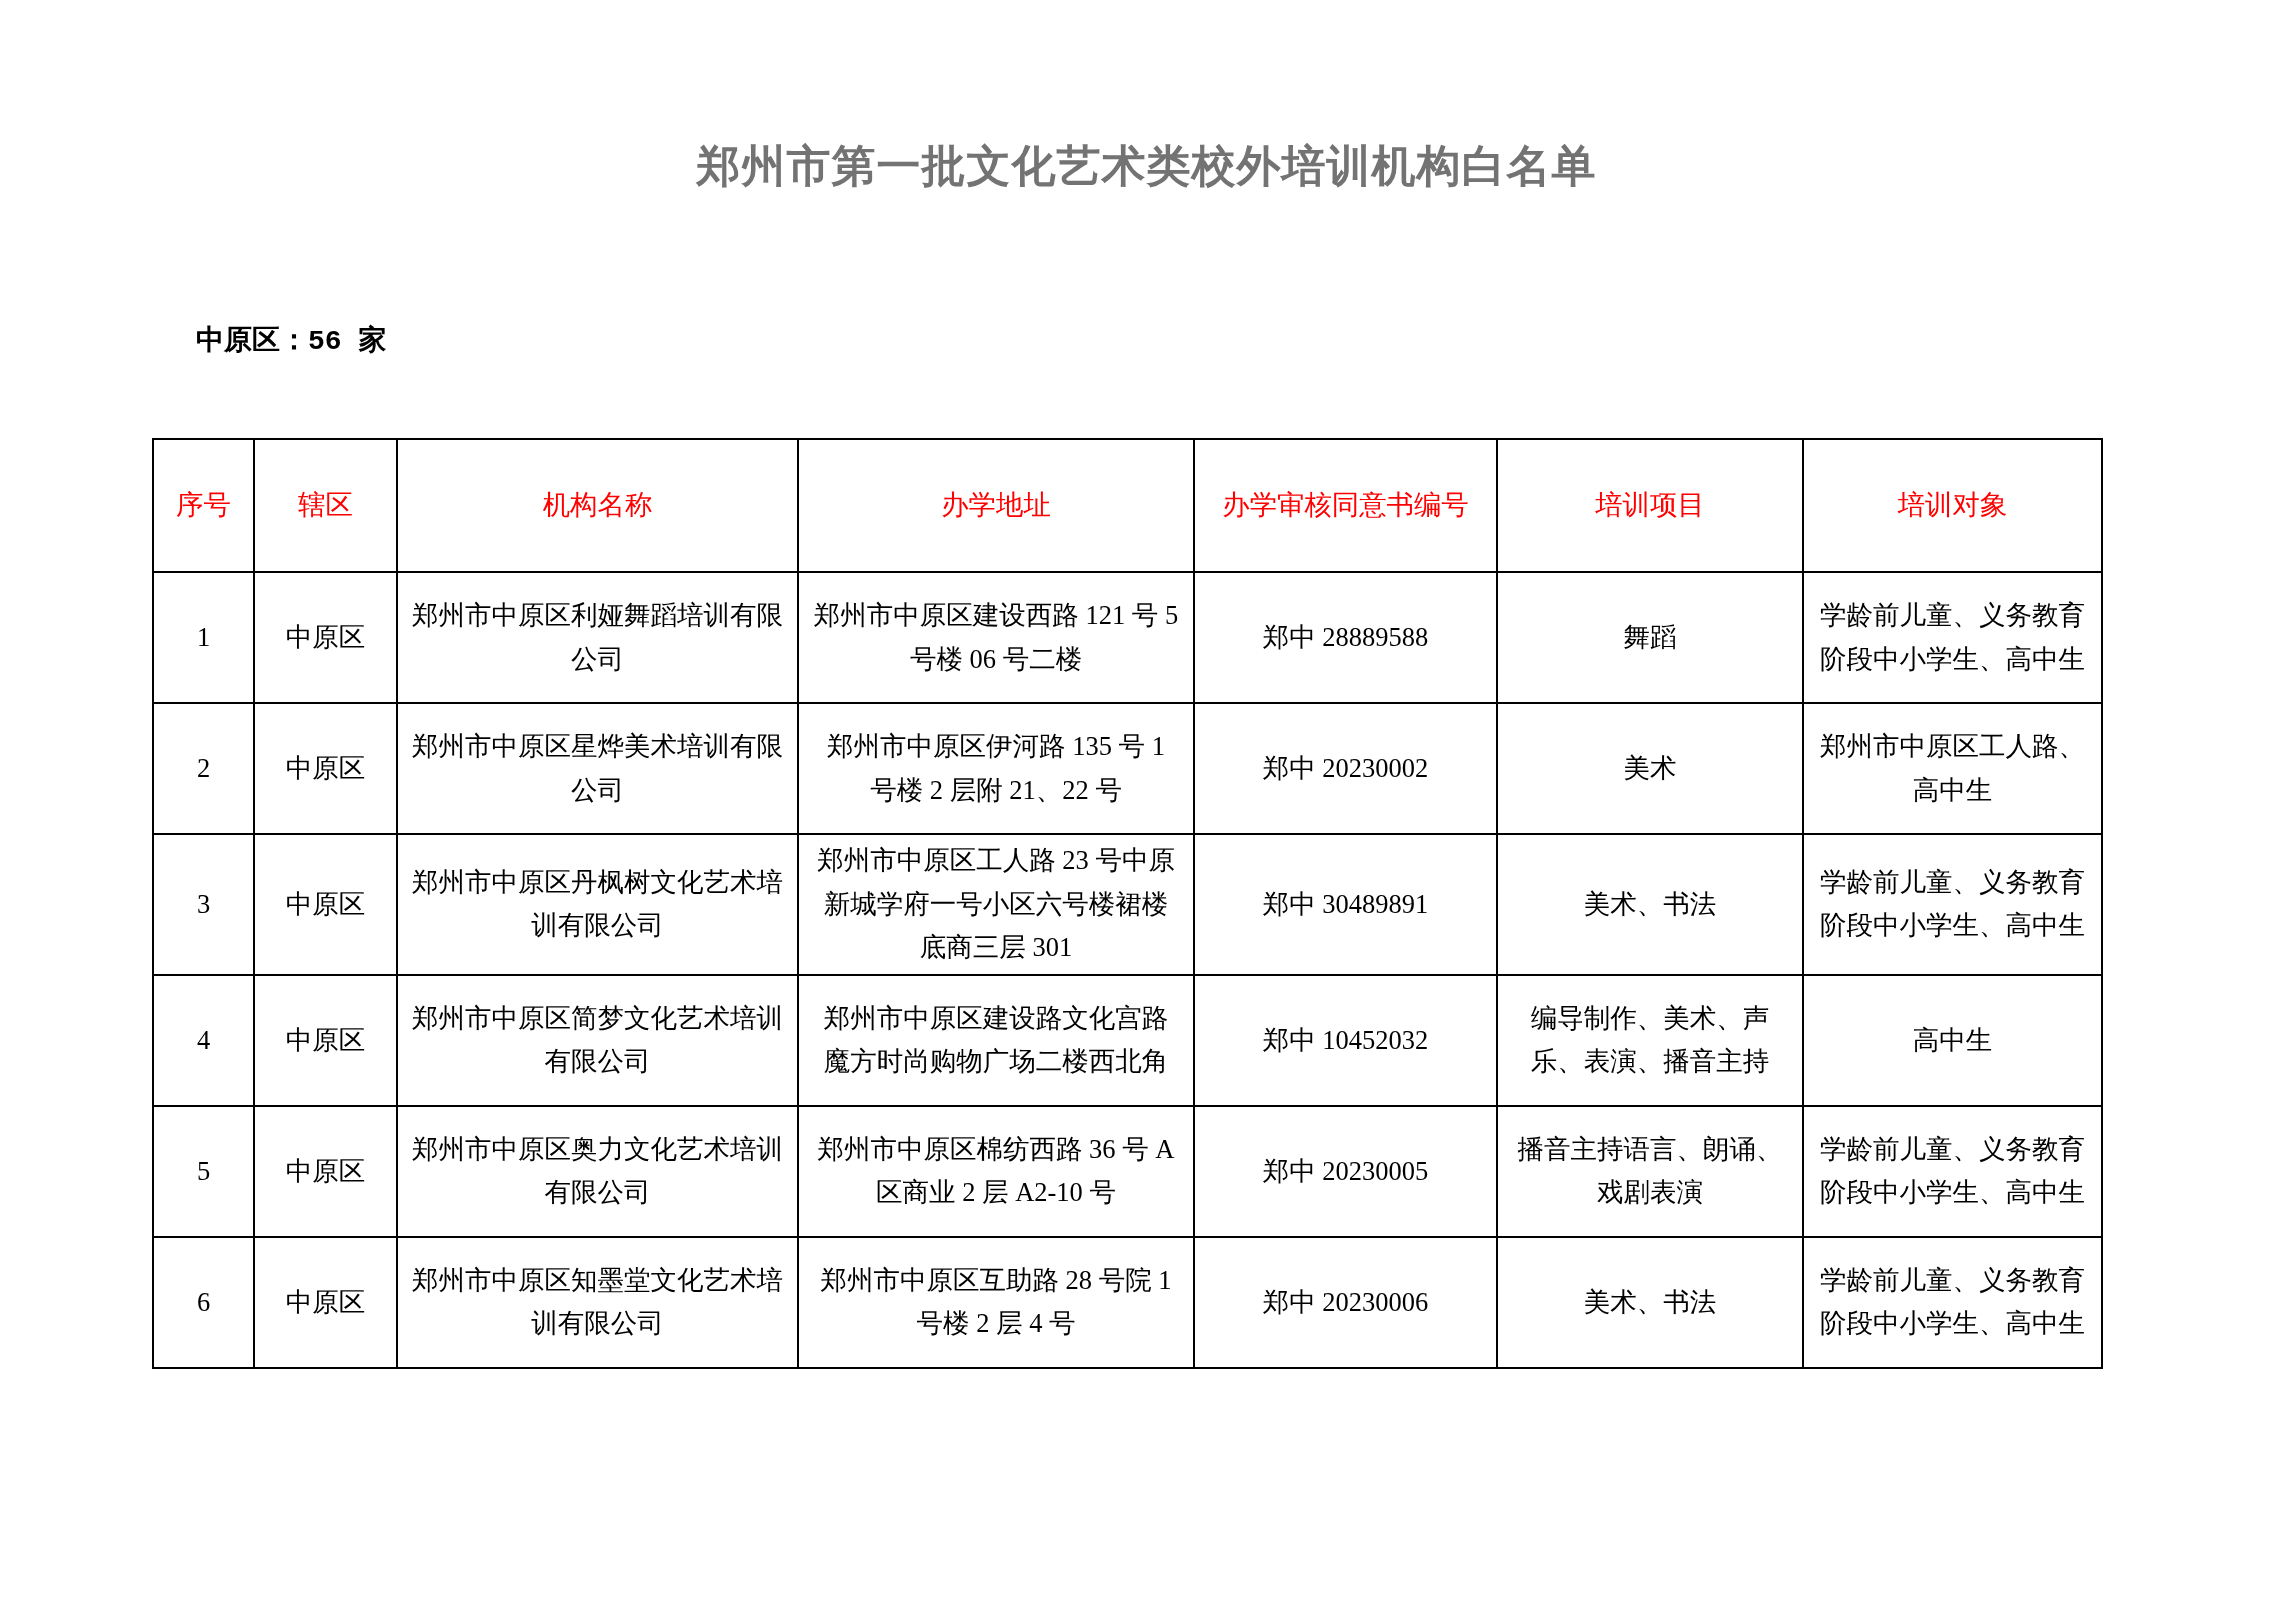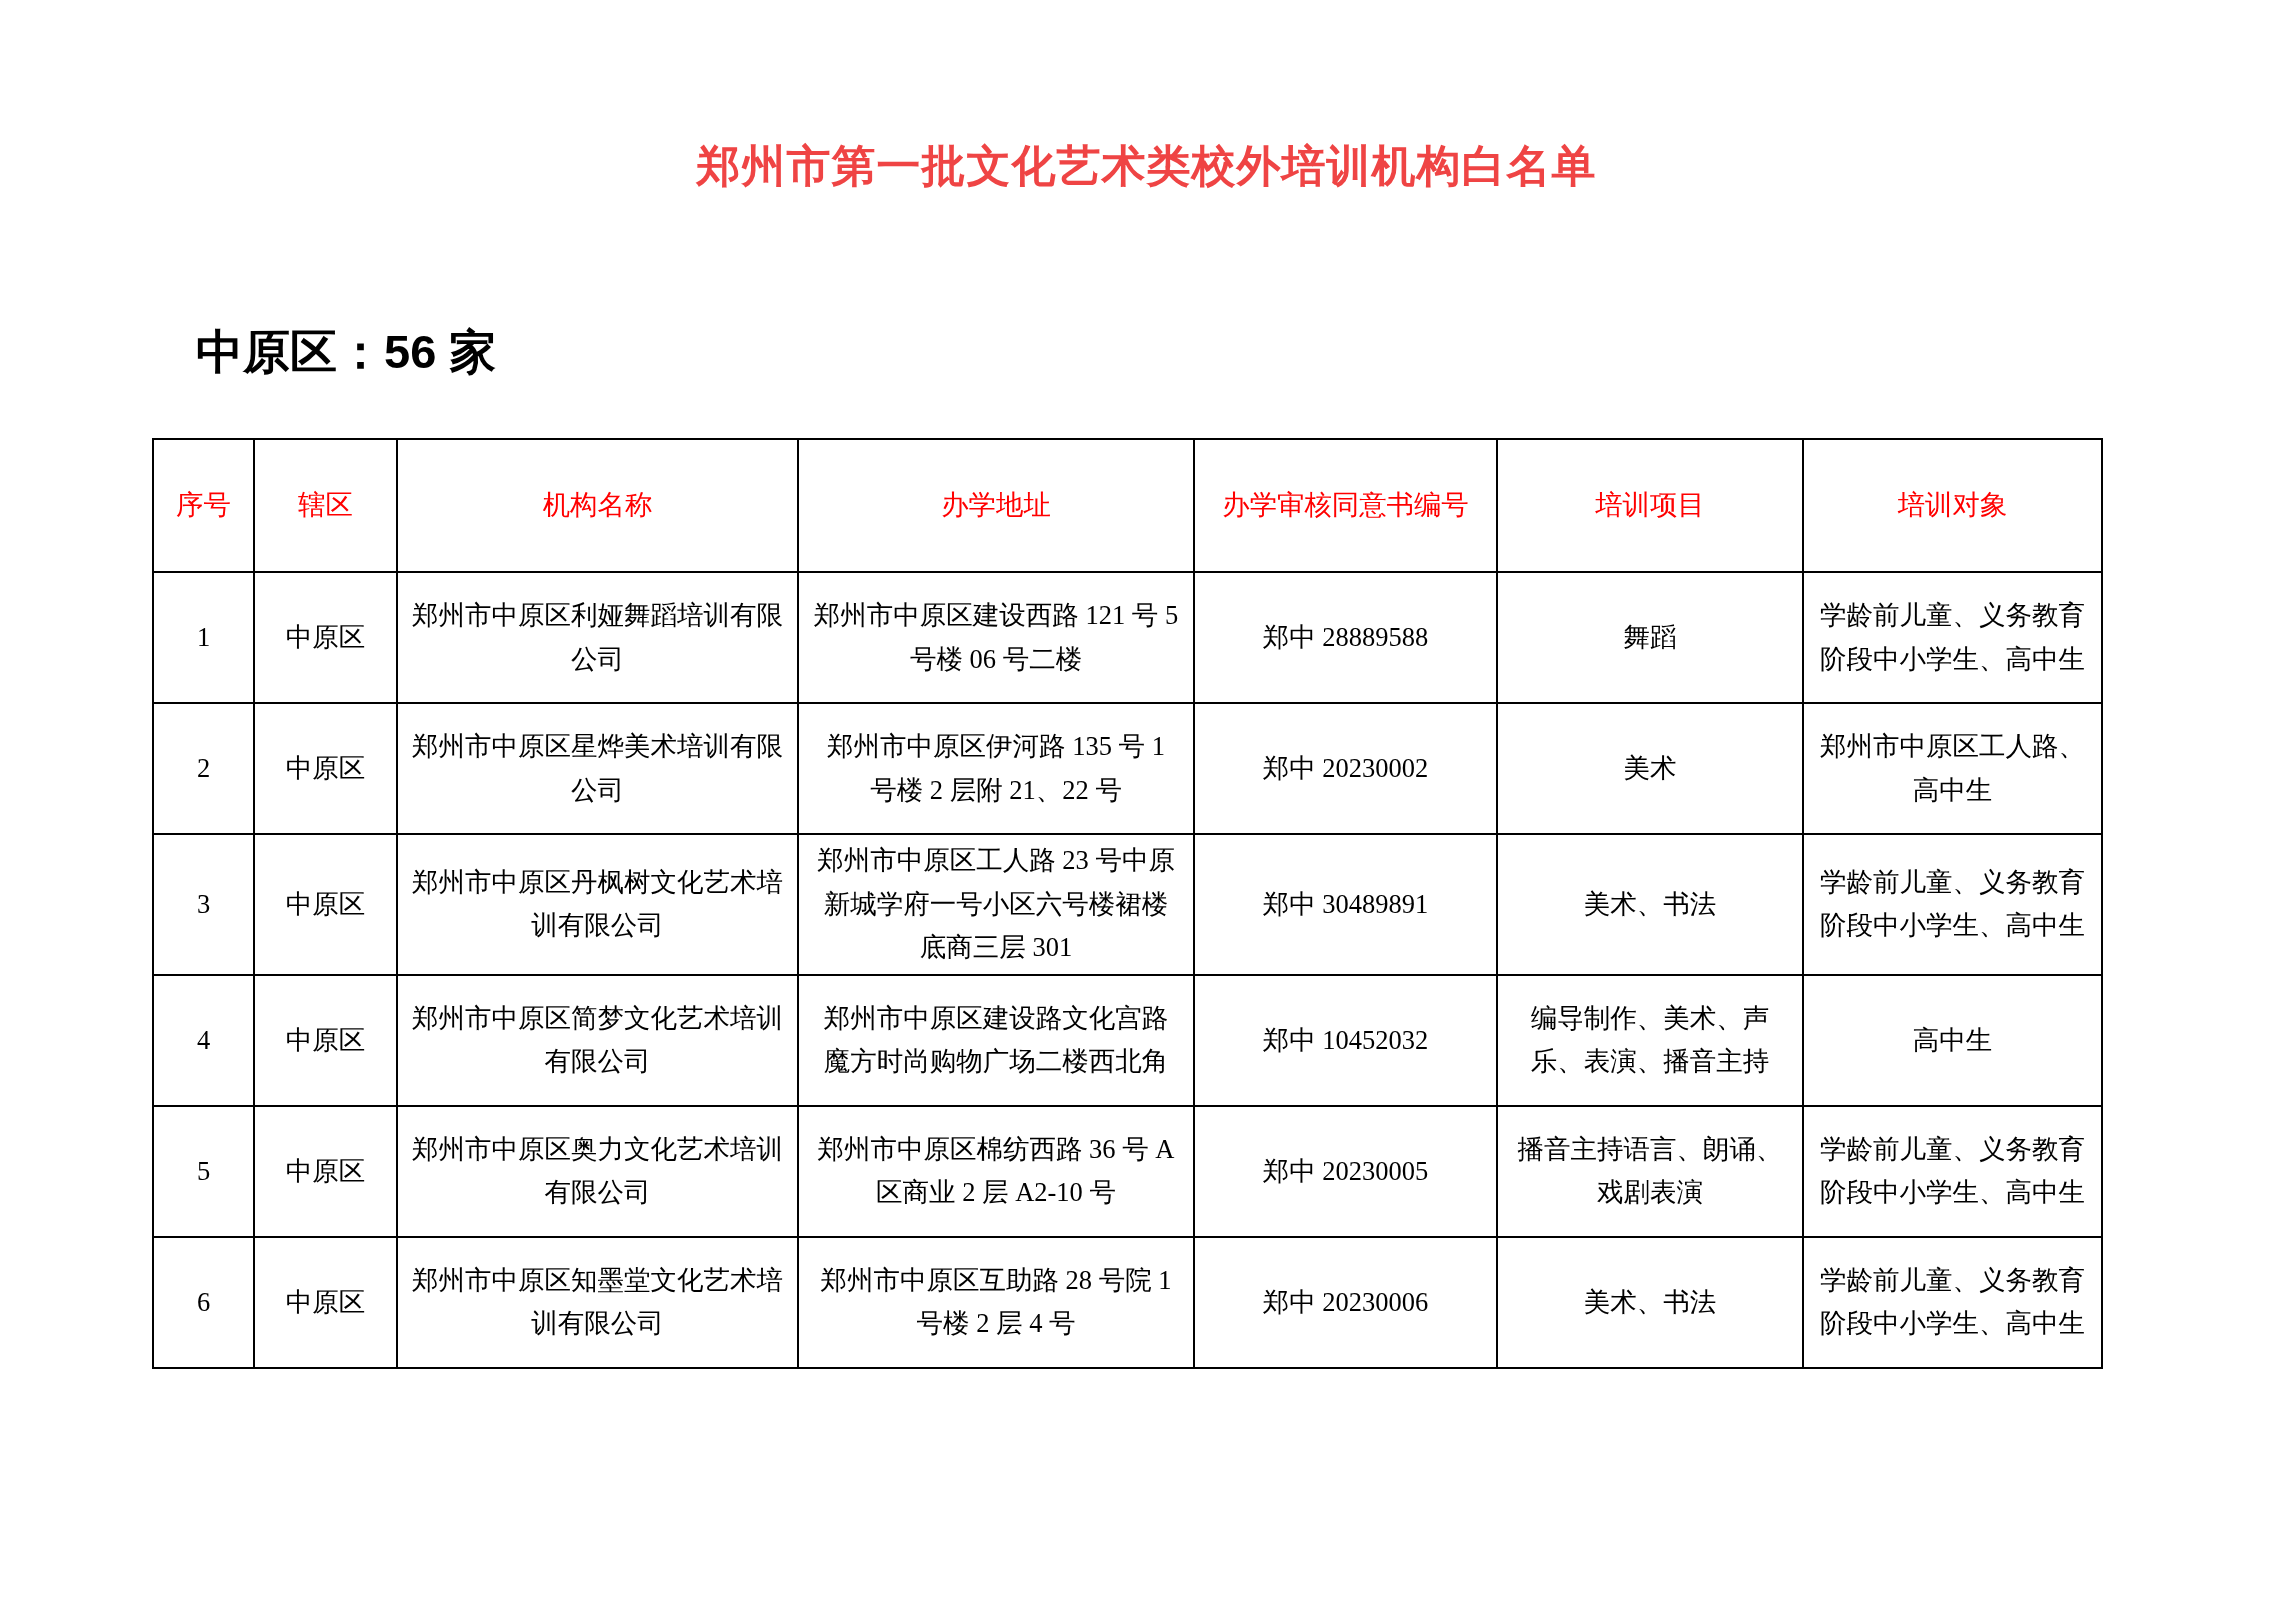--- a/index.html
+++ b/index.html
@@ -17,29 +17,29 @@
   .doc-title {
     position: absolute;
     top: 137px;
     left: 0;
     width: 2293px;
     text-align: center;
     font-family: "Liberation Sans", "DejaVu Sans", sans-serif;
     font-weight: bold;
     font-size: 44px;
     letter-spacing: 1px;
-    color: #ef4444;
+    color: #737373;
   }
   .district-heading {
     position: absolute;
     top: 321px;
     left: 196px;
-    font-family: Liberation Sans, sans-serif;
+    font-family: Liberation Mono, monospace;
     font-weight: bold;
-    font-size: 47px;
+    font-size: 28px;
     color: #000000;
   }
   table.roster {
     position: absolute;
     left: 152px;
     top: 438px;
     width: 1949px;
     border-collapse: collapse;
     table-layout: fixed;
     border: 2.9px solid #000000;

